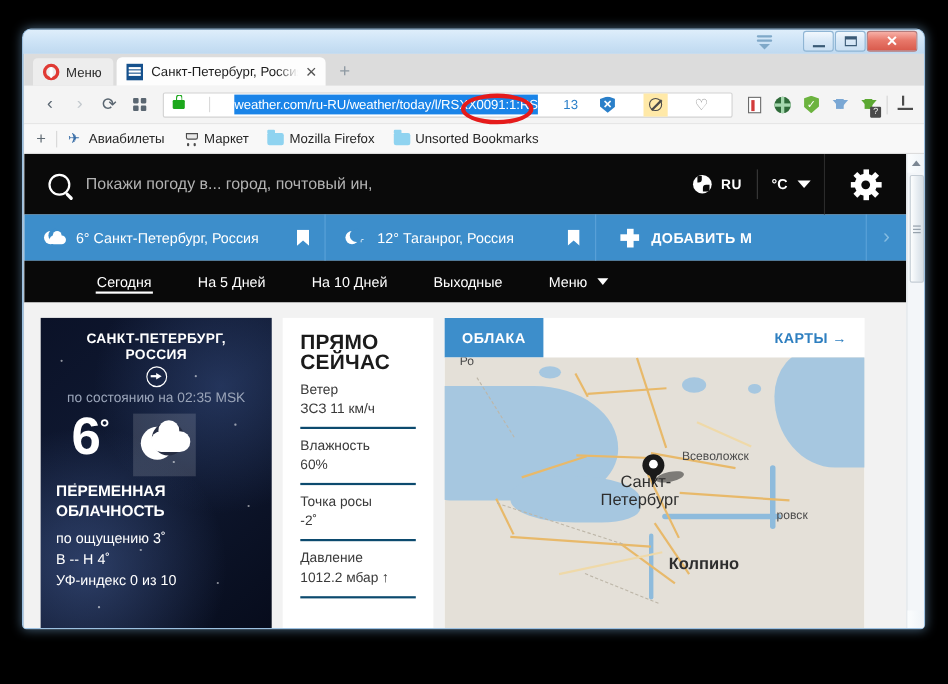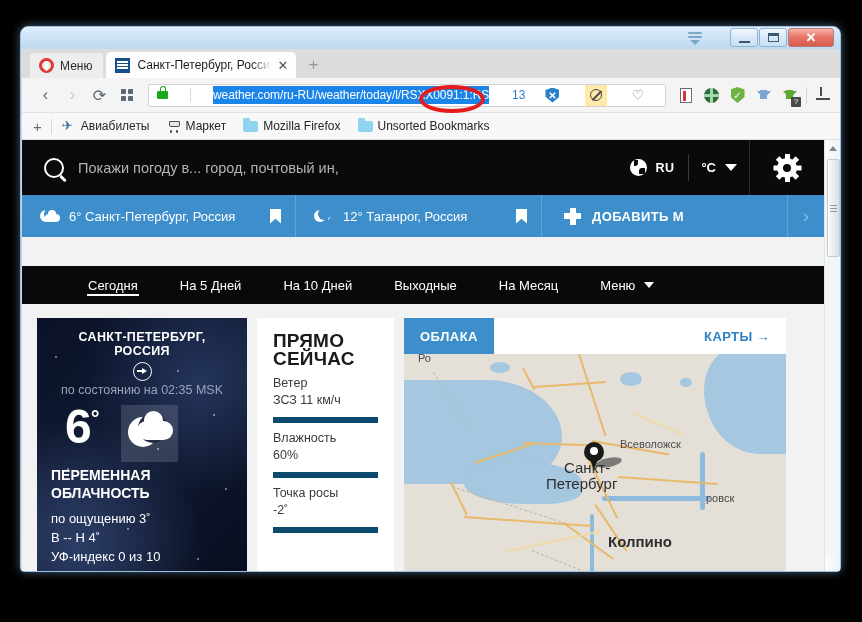--- a/index.html
+++ b/index.html
@@ -786,21 +786,20 @@
   }
 
   
   .navtabs {
     height: 38px;
     background: #090909;
     display: flex;
     align-items: center;
     padding-left: 45px;
     gap: 0;
-    margin-top: 29px;
   }
   .navtab {
     color: #fff;
     font-size: 13px;
     padding: 0 21px;
     height: 38px;
     display: flex;
     align-items: center;
     position: relative;
     white-space: nowrap;
@@ -970,21 +969,21 @@
   }
   .rn-title {
     font-size: 19px;
     font-weight: bold;
     color: #1b1b1b;
     line-height: 18px;
     letter-spacing: 0.2px;
   }
   .rn-row {
     padding: 7px 0 8px 0;
-    border-bottom: 6px solid #0c4a6e;
+    border-bottom: 2px solid #0c4a6e;
   }
   .rn-row:first-of-type { padding-top: 8px; }
   .rn-label {
     font-size: 12.5px;
     color: #3a3a3a;
     line-height: 17px;
   }
   .rn-value {
     font-size: 12.5px;
     color: #3a3a3a;
@@ -1337,23 +1336,20 @@
             <div class="navtab">
                 <span>На 5 Дней</span>
               </div>
             <div class="navtab">
                 <span>На 10 Дней</span>
               </div>
             <div class="navtab">
                 <span>Выходные</span>
               </div>
             <div class="navtab">
-                <span>На Месяц</span>
-              </div>
-            <div class="navtab">
                 <span>Меню</span>
                 <span class="dd"></span>
               </div>
           </div>
 
           <div class="content">
 
             <div class="hero">
               <div class="stars">
                 <span style="left:18px;top:38px;width:2px;height:2px;"></span>
@@ -1397,20 +1393,24 @@
                 <div class="rn-label">Ветер</div>
                 <div class="rn-value">ЗСЗ 11 км/ч</div>
               </div>
               <div class="rn-row">
                 <div class="rn-label">Влажность</div>
                 <div class="rn-value">60%</div>
               </div>
               <div class="rn-row">
                 <div class="rn-label">Точка росы</div>
                 <div class="rn-value">-2˚</div>
+              </div>
+              <div class="rn-row">
+                <div class="rn-label">Давление</div>
+                <div class="rn-value"><span>1012.2 мбар</span><span class="up-arrow">↑</span></div>
               </div>
             </div>
 
             <div class="mapcard">
               <div class="map-head">
                 <div class="map-tab">ОБЛАКА</div>
                 <div class="map-link">КАРТЫ →</div>
               </div>
               <div class="mapimg">
 

